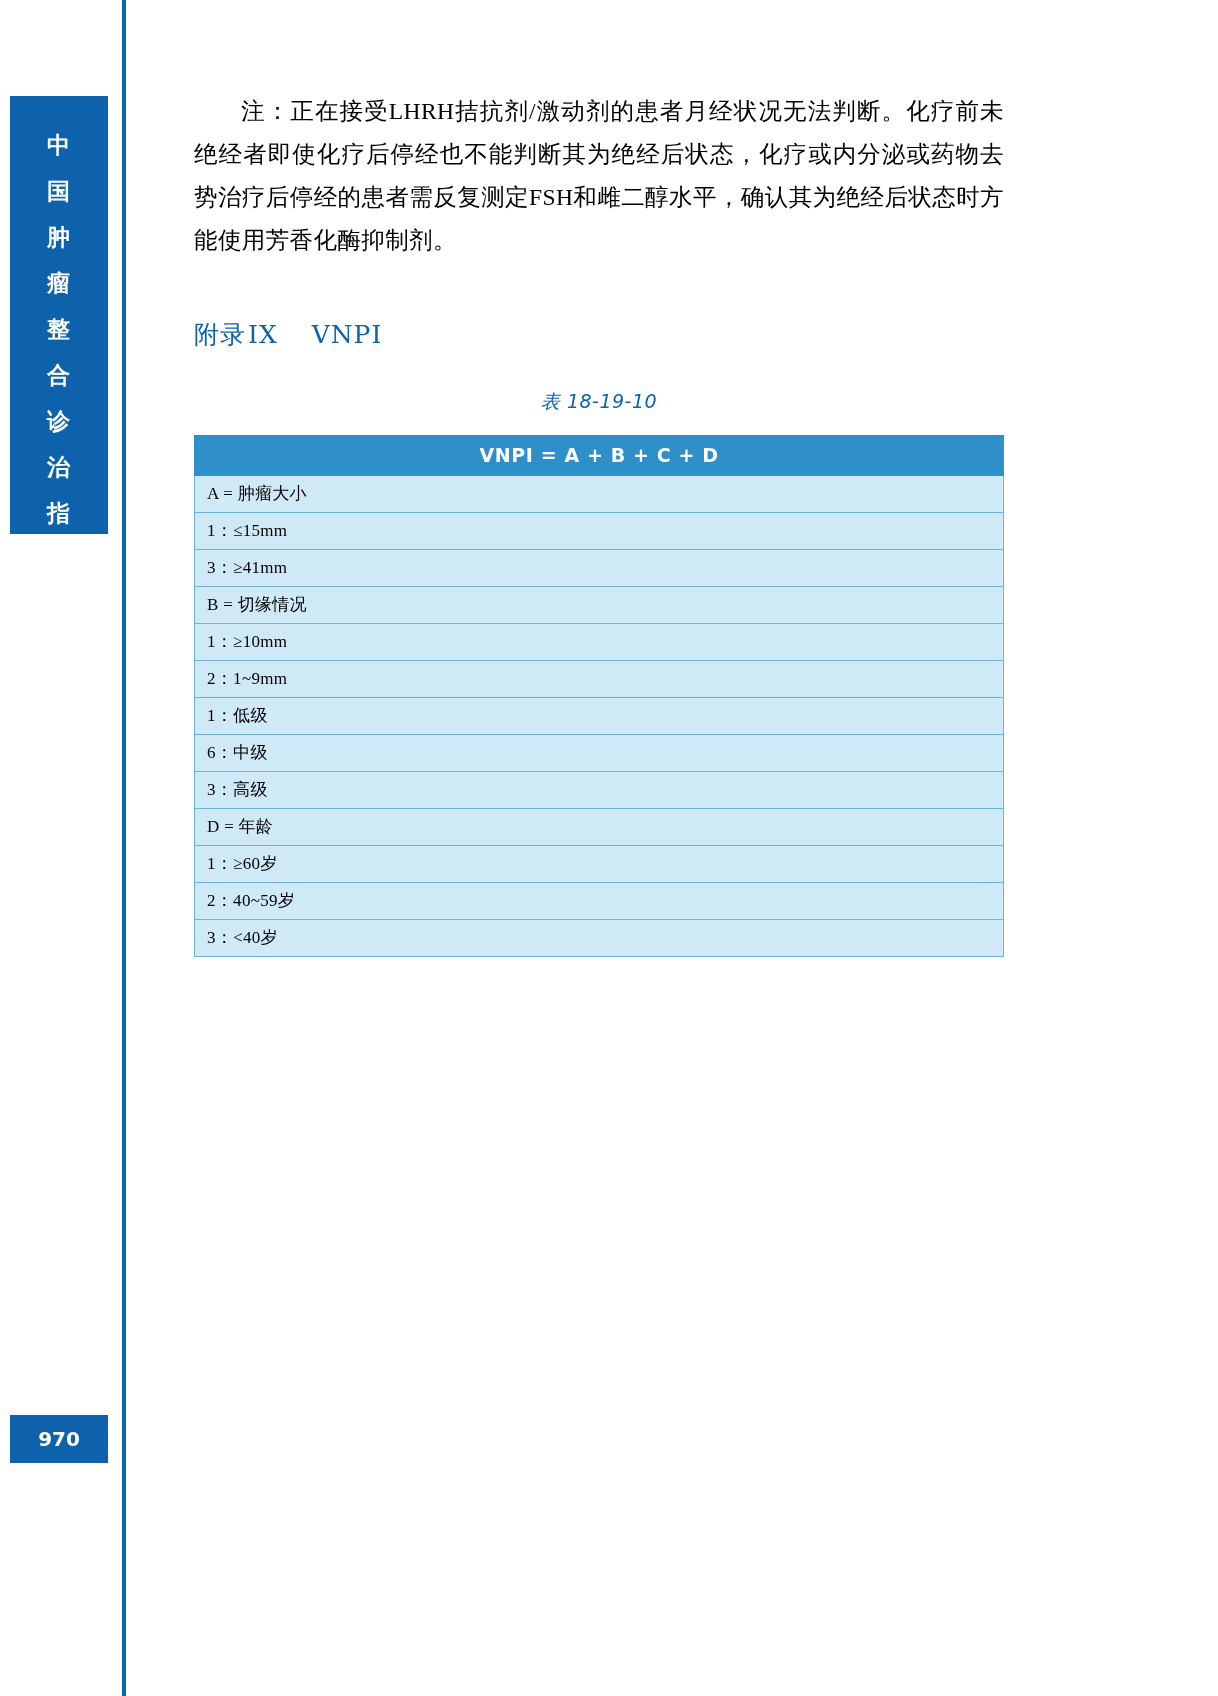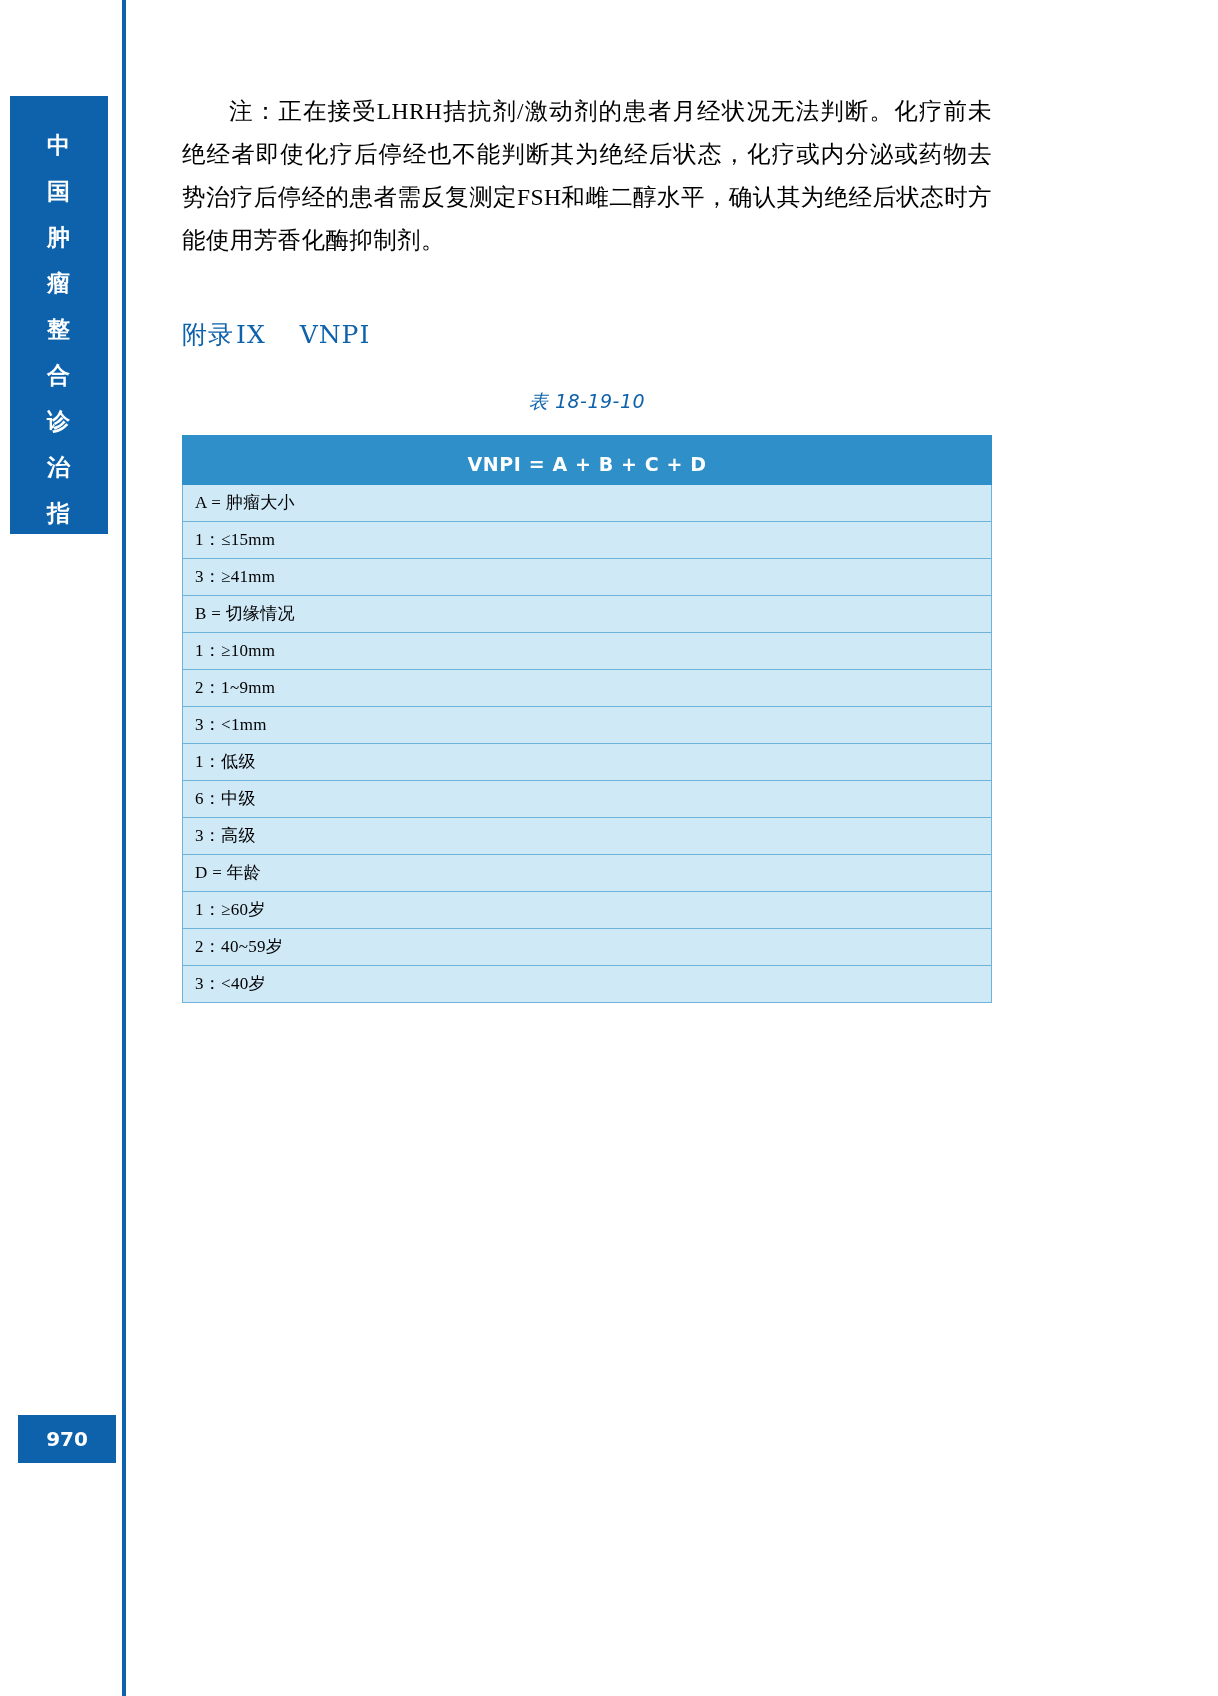--- a/index.html
+++ b/index.html
@@ -43,38 +43,38 @@
     position: absolute;
     left: 122px;
     top: 0px;
     width: 4px;
     height: 1696px;
     background: #0d62ab;
   }
 
   .page-number-box {
     position: absolute;
-    left: 18px;
+    left: 10px;
     top: 1415px;
     width: 98px;
     height: 48px;
     background: #0d62ab;
     color: #ffffff;
     font-family: "DejaVu Sans", sans-serif;
     font-weight: bold;
     font-size: 20px;
     display: flex;
     align-items: center;
     justify-content: center;
   }
 
   
   .content {
     position: absolute;
-    left: 182px;
+    left: 194px;
     top: 90px;
     width: 810px;
   }
 
   .note-paragraph {
     font-family: "Liberation Serif", serif;
     font-size: 23.5px;
     line-height: 43px;
     color: #000000;
     text-align: justify;
@@ -115,21 +115,21 @@
     width: 810px;
     table-layout: fixed;
   }
   table.vnpi th {
     background: #2f8fc9;
     color: #ffffff;
     font-family: "DejaVu Sans", sans-serif;
     font-size: 19px;
     font-weight: bold;
     text-align: center;
-    padding: 17px 0 9px 0;
+    padding: 8px 0 9px 0;
     border: 1px solid #2f8fc9;
     letter-spacing: 0.6px;
   }
   table.vnpi td {
     background: #cfe9f7;
     border: 1px solid #6fb3da;
     font-family: "Liberation Serif", serif;
     font-size: 17px;
     color: #000000;
     padding: 6px 0 7px 12px;
@@ -188,23 +188,20 @@
       <tr>
           <td>B = 切缘情况</td>
         </tr>
       <tr>
           <td>1：≥10mm</td>
         </tr>
       <tr>
           <td>2：1~9mm</td>
         </tr>
       <tr>
-          <td>3：&lt;1mm</td>
-        </tr>
-      <tr>
           <td>1：低级</td>
         </tr>
       <tr>
           <td>6：中级</td>
         </tr>
       <tr>
           <td>3：高级</td>
         </tr>
       <tr>
           <td>D = 年龄</td>

